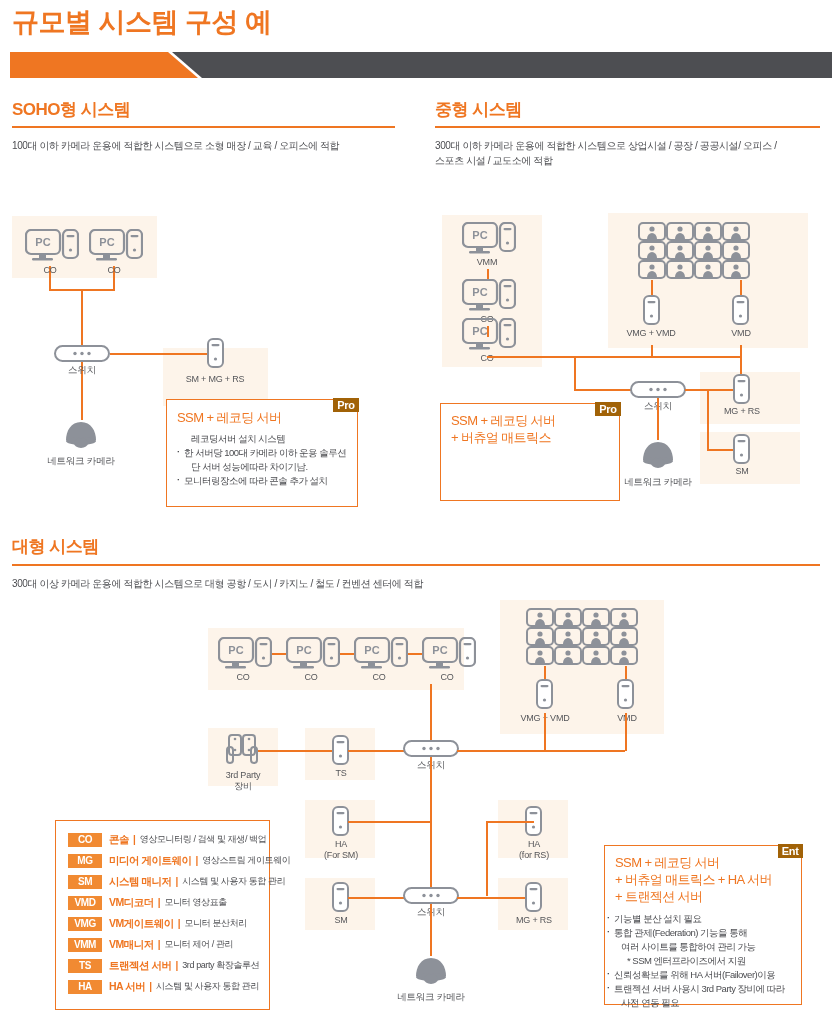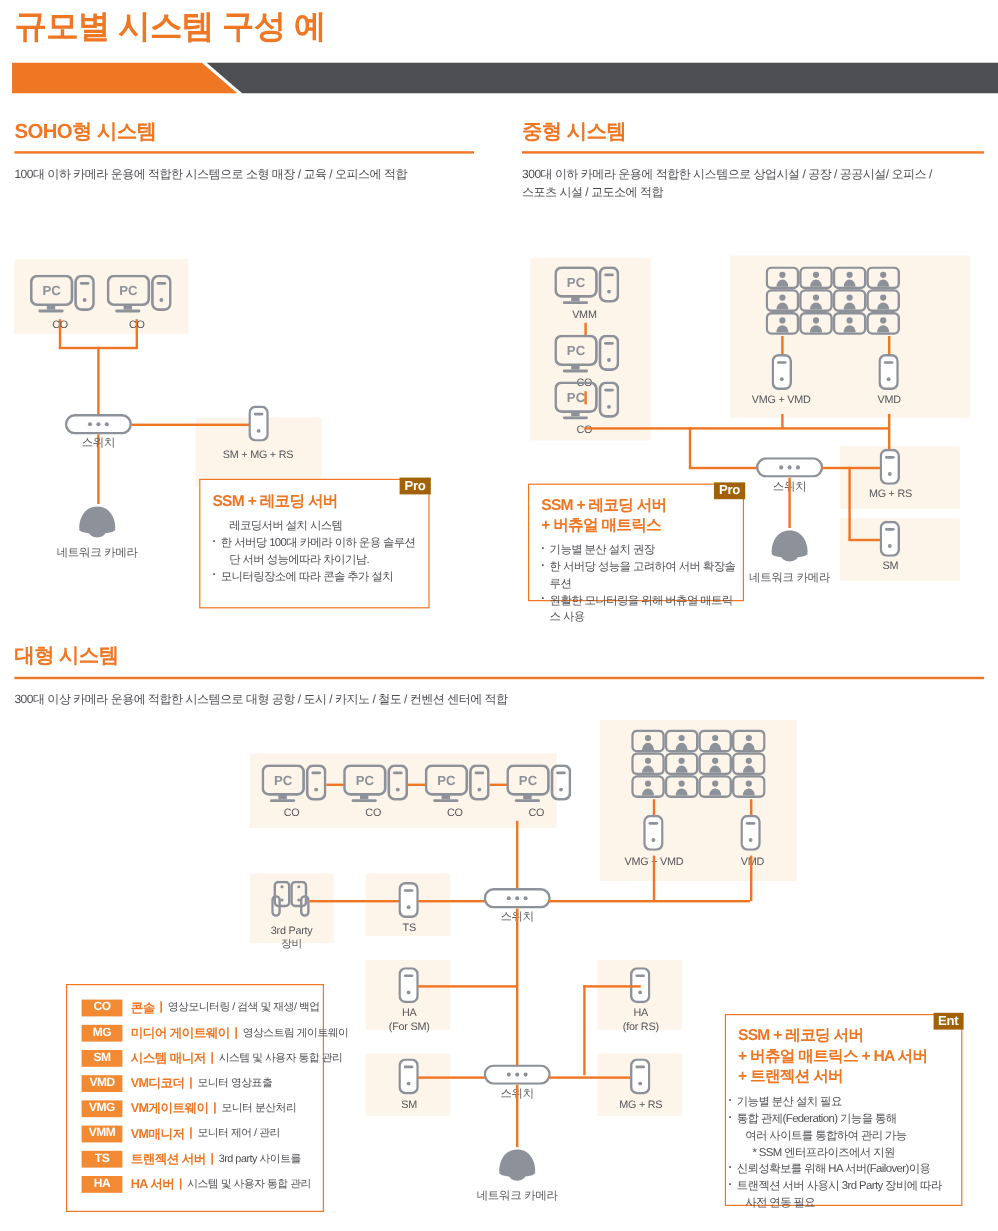--- a/index.html
+++ b/index.html
@@ -40,21 +40,21 @@
   .switch{width:56px;height:17px;}
   .cam{width:34px;height:32px;}
   .wall{width:112px;height:58px;}
   .party{width:34px;height:32px;}
 
   
   .infobox{
     border:1.6px solid #ef7622;background:#ffffff;box-sizing:border-box;
   }
   .infobox .ib-title{
-    color:#ef7622;font-weight:bold;font-size:13px;line-height:17px;
+    color:#ef7622;font-weight:normal;font-size:13px;line-height:17px;
     letter-spacing:-0.6px;
   }
   .infobox ul{margin:0;padding:0;list-style:none;}
   .infobox li{
     font-size:9.5px;color:#4c4d51;line-height:14px;letter-spacing:-0.5px;
     padding-left:7px;position:relative;
   }
   .infobox li:before{
     content:"·";position:absolute;left:0;top:-1px;color:#4c4d51;font-weight:bold;
   }
@@ -338,25 +338,20 @@
       <ellipse cx="17" cy="23" rx="7" ry="5" fill="#8d9199"></ellipse>
     </svg>
   </div>
   <div class="abs node-label kr" style="left:617px;top:476px;width:82px;">네트워크 카메라</div>
 </div>
 
 <div class="abs infobox" style="left:440px;top:403px;width:180px;height:98px;">
   <div class="tierbadge" style="right:-1.6px;top:-1.6px;">Pro</div>
   <div class="ib-title" style="margin:8px 0 0 10px;">SSM + 레코딩 서버</div>
   <div class="ib-title" style="margin:0 0 6px 10px;">+ 버츄얼 매트릭스</div>
-  <ul style="margin-left:10px;margin-right:6px;">
-    <li>기능별 분산 설치 권장</li>
-    <li>한 서버당 성능을 고려하여 서버 확장솔루션</li>
-    <li>원활한 모니터링을 위해 버츄얼 매트릭스 사용</li>
-  </ul>
 </div>
 
 <div class="abs sec-title" style="left:12px;top:535px;">대형 시스템</div>
 <div class="abs sec-rule" style="left:12px;top:564px;width:808px;"></div>
 <div class="abs sec-desc" style="left:12px;top:576px;width:800px;">300대 이상 카메라 운용에 적합한 시스템으로 대형 공항 / 도시 / 카지노 / 철도 / 컨벤션 센터에 적합</div>
 
 <div class="abs" style="left:0;top:0;">
 
   <div class="abs beige" style="left:208px;top:628px;width:256px;height:62px;"></div>
   <div class="abs beige" style="left:500px;top:600px;width:164px;height:134px;"></div>
@@ -630,21 +625,21 @@
   <div class="leg-row">
     <span class="leg-badge">VMM</span>
     <span class="leg-name">VM매니저</span>
     <span class="leg-sep">|</span>
     <span class="leg-desc">모니터 제어 / 관리</span>
   </div>
   <div class="leg-row">
     <span class="leg-badge">TS</span>
     <span class="leg-name">트랜젝션 서버</span>
     <span class="leg-sep">|</span>
-    <span class="leg-desc">3rd party 사이트를</span>
+    <span class="leg-desc">3rd party 확장솔루션</span>
   </div>
   <div class="leg-row">
     <span class="leg-badge">HA</span>
     <span class="leg-name">HA 서버</span>
     <span class="leg-sep">|</span>
     <span class="leg-desc">시스템 및 사용자 통합 관리</span>
   </div>
 </div>
 
 <div class="abs infobox" style="left:604px;top:845px;width:198px;height:160px;">

